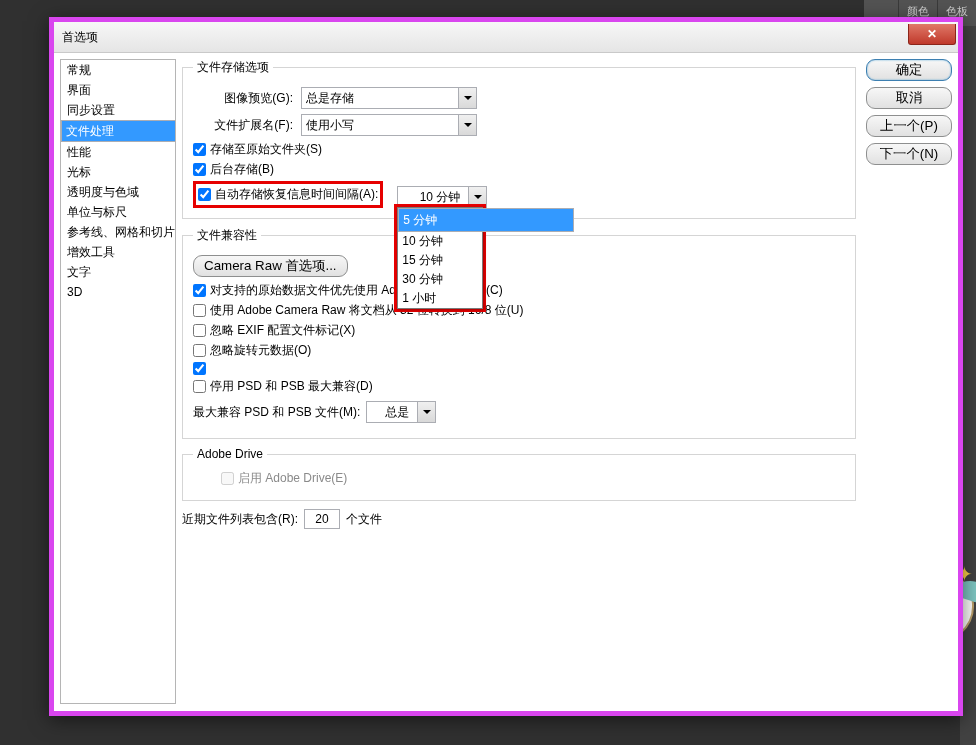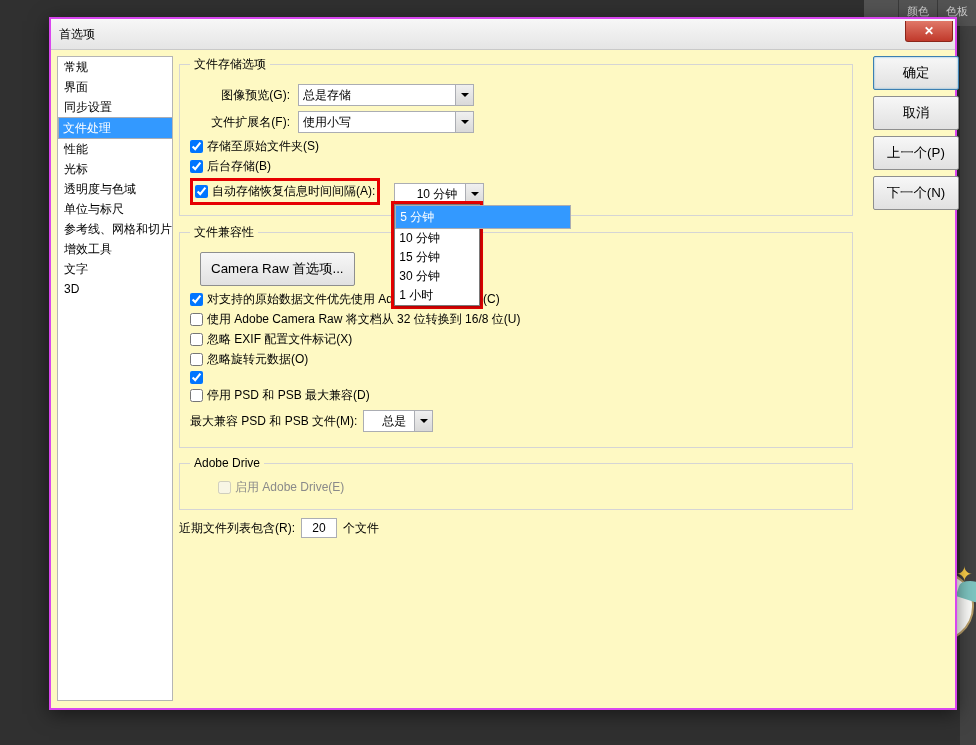--- a/index.html
+++ b/index.html
@@ -1,42 +1,42 @@
 <!DOCTYPE html>
 <html><head>
 <meta charset="utf-8">
 <style>
 body { margin: 0; background: #303030; font-family: "Microsoft YaHei", "SimSun", Tahoma, sans-serif; font-size: 12px; overflow: hidden; width: 976px; height: 745px; position: relative; }
 .bg-panel-right { position: absolute; right: 0; top: 0; width: 112px; height: 26px; background: #535353; border-bottom:1px solid #2a2a2a; }
 .bg-tab { float:right; padding:4px 8px; color:#ccc; font-size:11px; cursor:default; }
 .bg-tab.sep { border-left:1px solid #3a3a3a; }
 .bg-scroll { position:absolute; right:0; top:26px; bottom:0; width:16px; background:#424242; }
 
-.win { position: absolute; left: 49px; top: 17px; width: 904px; height: 689px; background: #fef9c3; border: 2px solid #d946ef; box-shadow: 0 4px 18px rgba(0,0,0,.5); }
+.win { position: absolute; left: 49px; top: 17px; width: 904px; height: 689px; background: #ffffff; border: 5px solid #d946ef; box-shadow: 0 4px 18px rgba(0,0,0,.5); }
 .titlebar { height: 30px; background: linear-gradient(#f7f7f7,#e5e5e5); border-bottom: 1px solid #c9c9c9; display:flex; align-items:center; padding-left:8px; }
 .titlebar .title { font-size:12px; color:#000; }
 .close-btn { margin-left:auto; width:46px; height:20px; margin-top:-6px; margin-right:2px; background: linear-gradient(#e07868,#c0392b); border:1px solid #8b251a; border-top:none; border-radius:0 0 3px 3px; display:flex; align-items:center; justify-content:center; color:#fff; font-weight:bold; }
 .close-x { font-size:12px; }
 
 .body { display:flex; padding:6px; gap:6px; height: calc(100% - 44px); }
 .sidebar { width: 114px; background:#fff; border:1px solid #b5b5b5; padding:0; overflow:hidden; }
 .side-item { padding:2px 6px; line-height:16px; cursor:default; white-space:nowrap; }
 .side-item.sel { background:#3399ff; color:#fff; }
 
 .main { flex:1; position:relative; }
 fieldset.group { border:1px solid #d5d5d5; margin:0 0 8px 0; padding:6px 10px 10px 10px; }
 fieldset.group > legend { padding:0 4px; color:#000; }
 .row { display:flex; align-items:center; margin:5px 0; }
 .lbl-r { width:100px; text-align:right; margin-right:8px; }
 .sel { width:166px; height:20px; background:#fff; border:1px solid #abadb3; display:inline-flex; align-items:center; padding:0 4px; position:relative; }
 .sel .arrow { position:absolute; right:0; top:0; bottom:0; width:17px; background:linear-gradient(#f0f0f0,#d9d9d9); border-left:1px solid #abadb3; display:flex; align-items:center; justify-content:center; }
 .arrow::after { content:''; border:4px solid transparent; border-top-color:#000; margin-top:4px; }
 .chk-row { display:flex; align-items:center; margin:3px 0 3px 0; }
 .chk-row input { margin:0 4px 0 0; }
-.btn-win { height:34px; padding:1px 10px; background:linear-gradient(#f7f7f7,#e1e1e1); border:1px solid #8e8f8f; border-radius:2px; cursor:default; min-width:130px;margin-left:10px; }
+.btn-win { height:22px; padding:1px 10px; background:linear-gradient(#f7f7f7,#e1e1e1); border:1px solid #8e8f8f; border-radius:9px; cursor:default; min-width:130px; }
 .btn-win.default { border:1px solid #3c7fb1; box-shadow:0 0 2px #5aa7d6 inset; }
 .btns { position:absolute; right:0px; top:0; width:86px; display:flex; flex-direction:column; gap:6px; }
 .btn-win.small { min-width:auto; width:86px; }
 
 .auto-hl { border:3px solid #e60000; padding:2px 2px 2px 2px; }
 .small-sel { width:80px; height:20px; background:#fff; border:1px solid #abadb3; display:inline-flex; align-items:center; padding:0 4px; position:relative; justify-content:flex-end; }
 .small-sel .arrow { position:absolute; right:0; top:0; bottom:0; width:17px; background:linear-gradient(#f0f0f0,#d9d9d9); border-left:1px solid #abadb3; display:flex; align-items:center; justify-content:center; }
 .small-sel span.val { margin-right:22px; }
 .dropdown { position:absolute; width:84px; background:#fff; border:1px solid #7a7a7a; box-shadow:1px 1px 3px rgba(0,0,0,.3); z-index:5; }
 .dd-item { padding:1px 4px; cursor:default; }

